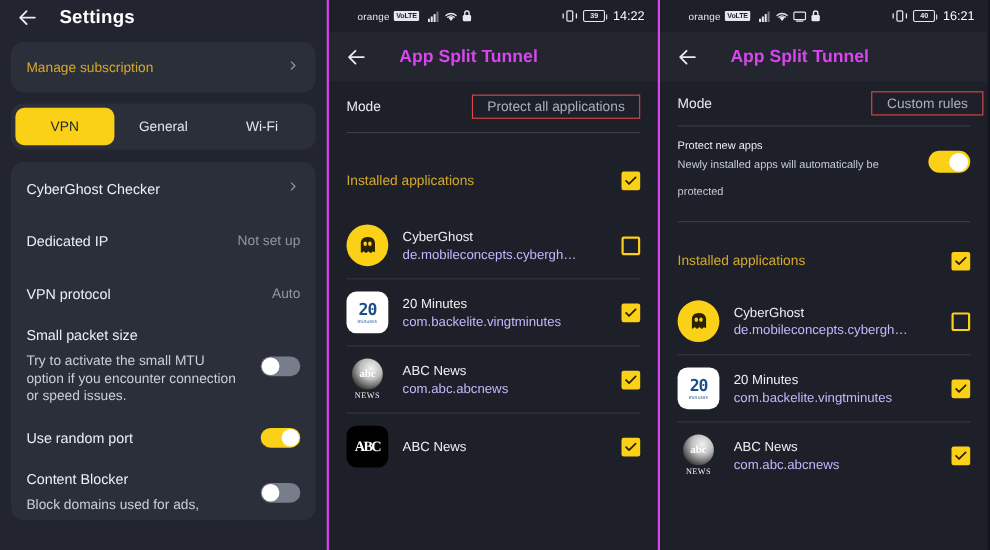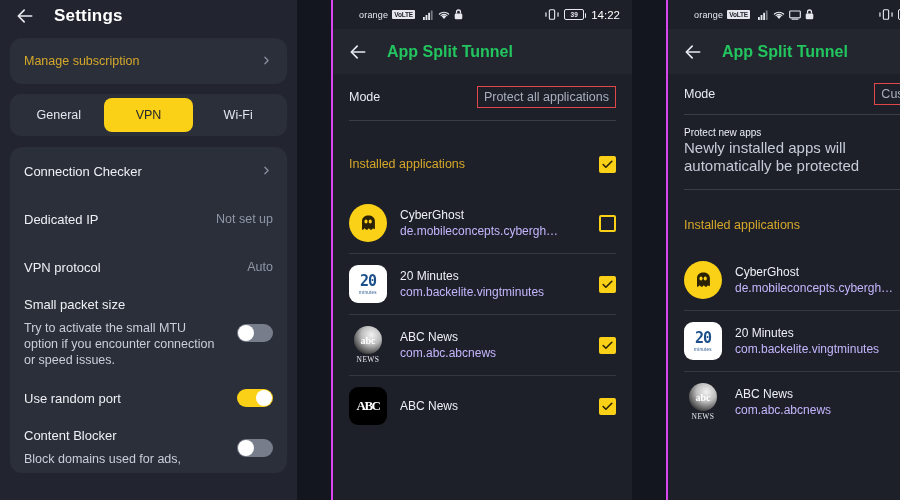--- a/index.html
+++ b/index.html
@@ -2,21 +2,21 @@
 <html><head>
 <meta charset="utf-8">
 <style>
   * { box-sizing: border-box; margin: 0; padding: 0; }
   html, body {
     width: 900px; height: 500px;
     background: #14161f;
     font-family: "Liberation Sans", sans-serif;
     overflow: hidden;
   }
-  #root { display: flex; width: 900px; height: 500px; gap: 34px; }
+  #root { display: flex; width: 900px; height: 500px; }
 
   
   .panel-left {
     width: 297px; height: 500px;
     background: #22252f;
     position: relative;
     flex: 0 0 297px;
     overflow: hidden;
   }
   .l-header {
@@ -143,46 +143,46 @@
     width: 1.6px; height: 5px; background: #e6e8ee; border-radius: 0 1px 1px 0;
   }
 
   .p-header {
     height: 45px;
     display: flex; align-items: center;
     padding: 0 14px;
     background: #23262f;
   }
   .p-title {
-    font-size: 16px; font-weight: bold; color: #22c55e;
-    margin-left: 18px;
+    font-size: 16px; font-weight: bold; color: #d946ef;
+    margin-left: 28px;
   }
 
   .mode-row {
     display: flex; align-items: center;
     padding: 0 16px;
     height: 46px;
   }
   .mode-label { font-size: 12.5px; color: #e9ebf1; flex: 1; }
   .mode-value {
     font-size: 12.5px; color: #a9afbe;
     border: 1.6px solid #e0464a;
-    padding: 3px 6px;
+    padding: 3px 13px;
     white-space: nowrap;
     margin-left: 30px;
   }
   .hr { height: 1px; background: #3a3e49; margin: 0 16px; }
 
   .protect-row {
     display: flex; align-items: flex-start;
     padding: 12px 16px 14px 16px;
   }
   .protect-txt { flex: 1; padding-right: 10px; }
   .protect-title { font-size: 10px; color: #eef0f5; }
-  .protect-sub { font-size: 15px; color: #c6cbd8; line-height: 18px; margin-top: 1px; }
+  .protect-sub { font-size: 10px; color: #c6cbd8; line-height: 24px; margin-top: 1px; }
   .toggle-lg {
     width: 38px; height: 20px; border-radius: 12px;
     position: relative; flex: 0 0 38px; margin-top: 10px;
     background: #fbd117;
   }
   .toggle-lg .knob {
     position: absolute; top: 1.5px; left: 19px;
     width: 17px; height: 17px; border-radius: 50%;
     background: #ffffff;
   }
@@ -279,29 +279,29 @@
         <span class="manage-label">Manage subscription</span>
         <span class="chev">
           <svg width="13" height="13" viewBox="0 0 24 24" fill="none" stroke="currentColor" stroke-width="2.2" stroke-linecap="round" stroke-linejoin="round">
               <polyline points="9 18 15 12 9 6"></polyline>
             </svg>
         </span>
       </div>
     </div>
 
     <div class="segmented">
+      <div class="seg active">VPN</div>
       <div class="seg">General</div>
-      <div class="seg active">VPN</div>
       <div class="seg">Wi-Fi</div>
     </div>
 
     <div class="list-card">
 
       <div class="l-row">
-        <span class="txt title">Connection Checker</span>
+        <span class="txt title">CyberGhost Checker</span>
         <span class="chev">
           <svg width="13" height="13" viewBox="0 0 24 24" fill="none" stroke="currentColor" stroke-width="2.2" stroke-linecap="round" stroke-linejoin="round">
               <polyline points="9 18 15 12 9 6"></polyline>
             </svg>
         </span>
       </div>
 
       <div class="l-row">
         <span class="txt title">Dedicated IP</span>
         <span class="value">Not set up</span>

